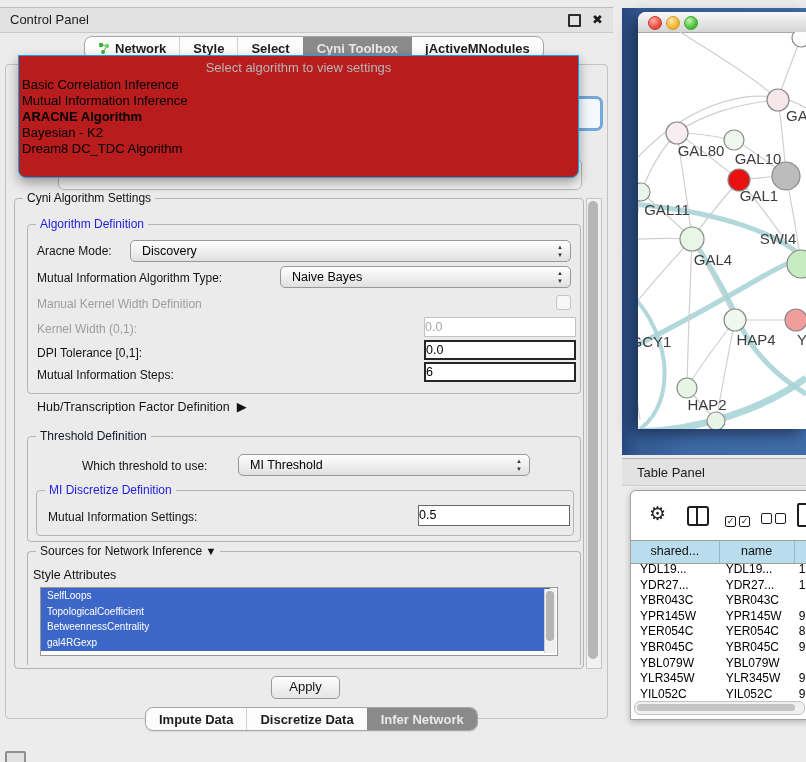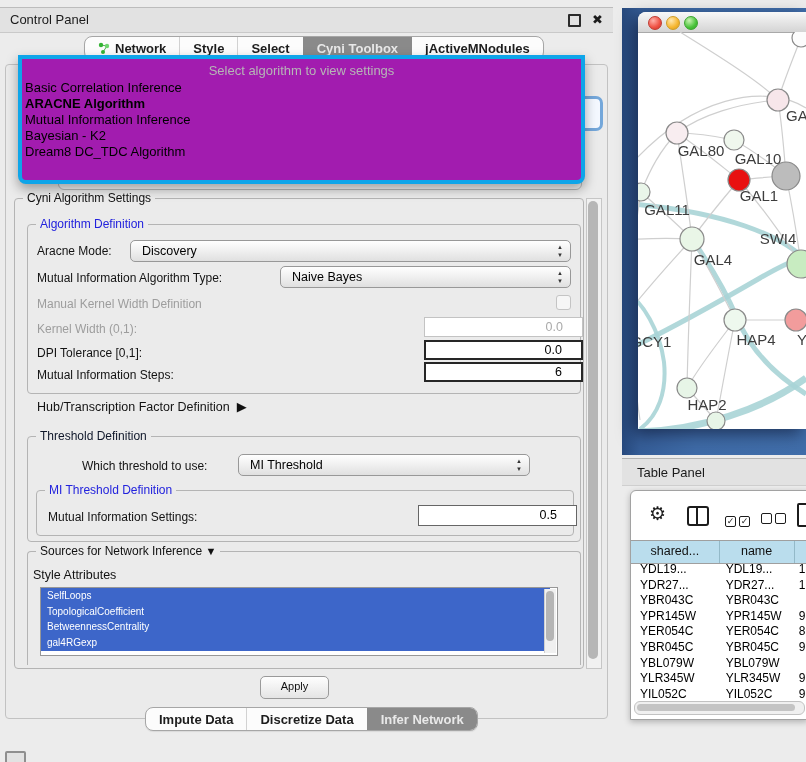--- a/index.html
+++ b/index.html
@@ -37,50 +37,50 @@
 
   .lbl{position:absolute;font-size:12px;font-weight:normal;color:#131313;white-space:nowrap;z-index:3;}
   .lbl.dis{color:#9d9d9d;}
 
   .combo{position:absolute;height:20px;background:linear-gradient(#ffffff,#e0e0e0);
     border:1px solid #989898;border-radius:5px;font-size:12.5px;line-height:20px;
     padding-left:11px;color:#000;z-index:3;}
   .spin{position:absolute;right:7px;top:2px;font-size:6px;line-height:8px;color:#333;text-align:center;}
 
   .tfield{position:absolute;background:#fff;border:1px solid #9a9a9a;font-size:12.5px;
-    text-align:right;padding-right:19px;color:#000;z-index:3;}
+    padding-right:12px;color:#000;z-index:3;}
   .tfield.dark{border:2px solid #262626;}
   .tfield.dis{border:1px solid #c3c3c3;color:#aaaaaa;}
 
   .chk{position:absolute;width:13px;height:13px;border:1px solid #c4c4c4;border-radius:3px;background:#f6f6f6;z-index:3;}
 
   .tri{font-size:11px;color:#111;}
 
   
   .attr-list{position:absolute;left:40px;top:587px;width:516px;height:67px;background:#fff;
     border:1px solid #979797;overflow:hidden;z-index:3;}
   .attr-item{height:15.7px;line-height:15.7px;width:503px;background:#3d66c9;color:#fff;
     font-size:10px;padding-left:6px;}
   .attr-scroll{position:absolute;right:1px;top:1px;width:11px;height:64px;background:#f0f0f0;border-left:1px solid #d0d0d0;}
   .attr-thumb{position:absolute;left:1px;top:2px;width:8px;height:50px;background:#b5b5b5;border-radius:4px;}
 
   .vscroll{position:absolute;left:586px;top:198px;width:14px;height:469px;background:#f1f1f1;
     border:1px solid #c6c6c6;z-index:2;}
   .vscroll-thumb{position:absolute;left:1px;top:2px;width:10px;height:458px;background:#b6b6b6;border-radius:5px;}
 
-  .apply-btn{position:absolute;left:260px;top:676px;width:67px;height:21px;z-index:3;
+  .apply-btn{position:absolute;left:271px;top:676px;width:67px;height:21px;z-index:3;
     background:linear-gradient(#fefefe,#e4e4e4);border:1px solid #9a9a9a;border-radius:5px;
-    font-size:11px;text-align:center;line-height:19px;color:#111;}
+    font-size:13px;text-align:center;line-height:19px;color:#111;}
 
   
   .frag-focus{left:560px;top:96px;width:37px;height:29px;border:3px solid #74a7da;border-radius:7px;background:#f4f8ff;z-index:5;}
   .frag-box{left:58px;top:158px;width:522px;height:30px;border:1px solid #b8b8b8;border-radius:6px;background:#f4f4f4;z-index:5;}
 
   
-  .algo-popup{left:18px;top:55px;width:559px;height:119px;background:#a21caf;border:4px solid #0ea5e9;
+  .algo-popup{left:18px;top:55px;width:559px;height:119px;background:#b91c1c;border:1px solid #0ea5e9;
     border-radius:0 0 8px 8px;box-shadow:0 5px 12px rgba(0,0,0,.35);z-index:50;padding-top:2px;}
   .algo-placeholder{height:19px;line-height:19px;text-align:center;color:#b6b6b6;font-size:13px;}
   .algo-item{height:16px;line-height:16px;font-size:13px;padding-left:3px;color:#000;white-space:nowrap;}
   .algo-item.selected{font-weight:bold;}
 
   
   .desktop{left:622px;top:8px;width:184px;height:447px;
     background:linear-gradient(90deg,#27497d 0%,#355d97 10%,#3e6aa6 40%,#406da9 100%);}
   .net-window{left:638px;top:12px;width:168px;height:417px;background:#fff;
     border-radius:8px 0 0 0;box-shadow:-5px 5px 16px rgba(0,0,20,.5);}
@@ -157,22 +157,22 @@
     </div>
   </div>
 
 <div class="abs frag-box"></div>
 <div class="abs frag-focus"></div>
 
 <div class="abs algo-popup">
   <div class="algo-placeholder">Select algorithm to view settings</div>
   <div id="algo-list">
       <div class="algo-item">Basic Correlation Inference</div>
+      <div class="algo-item">Mutual Information Inference</div>
       <div class="algo-item selected">ARACNE Algorithm</div>
-      <div class="algo-item">Mutual Information Inference</div>
       <div class="algo-item">Bayesian - K2</div>
       <div class="algo-item">Dream8 DC_TDC Algorithm</div>
     </div>
 </div>
 
 <div class="grp" style="left:14px;top:198px;width:568px;height:469px;">
   <span class="grp-label">Cyni Algorithm Settings</span>
 </div>
 <div class="vscroll">
     <div class="vscroll-thumb"></div>
@@ -220,21 +220,21 @@
 <div class="grp" style="left:27px;top:436px;width:552px;height:104px;">
   <span class="grp-label green">Threshold Definition</span>
 </div>
 <span class="lbl" style="left:82px;top:459px;">Which threshold to use:</span>
 <div class="combo" style="left:238px;top:454px;width:279px;">
   <span>MI Threshold</span>
   <span class="spin">▲<br>▼</span>
 </div>
 
 <div class="grp" style="left:36px;top:490px;width:536px;height:44px;">
-  <span class="grp-label blue">MI Threshold Definition</span>
+  <span class="grp-label blue">MI Discretize Definition</span>
 </div>
 <span class="lbl" style="left:48px;top:510px;">Mutual Information Settings:</span>
 <div class="tfield" style="left:418px;top:505px;width:138px;height:19px;line-height:19px;border-width:1.5px;border-color:#666;">
   <span>0.5</span>
 </div>
 
 <div class="grp" style="left:27px;top:551px;width:552px;height:113px;border-bottom:none;border-radius:4px 4px 0 0;">
   <span class="grp-label">
     <span>Sources for Network Inference</span>
     <span class="tri">▼</span>

